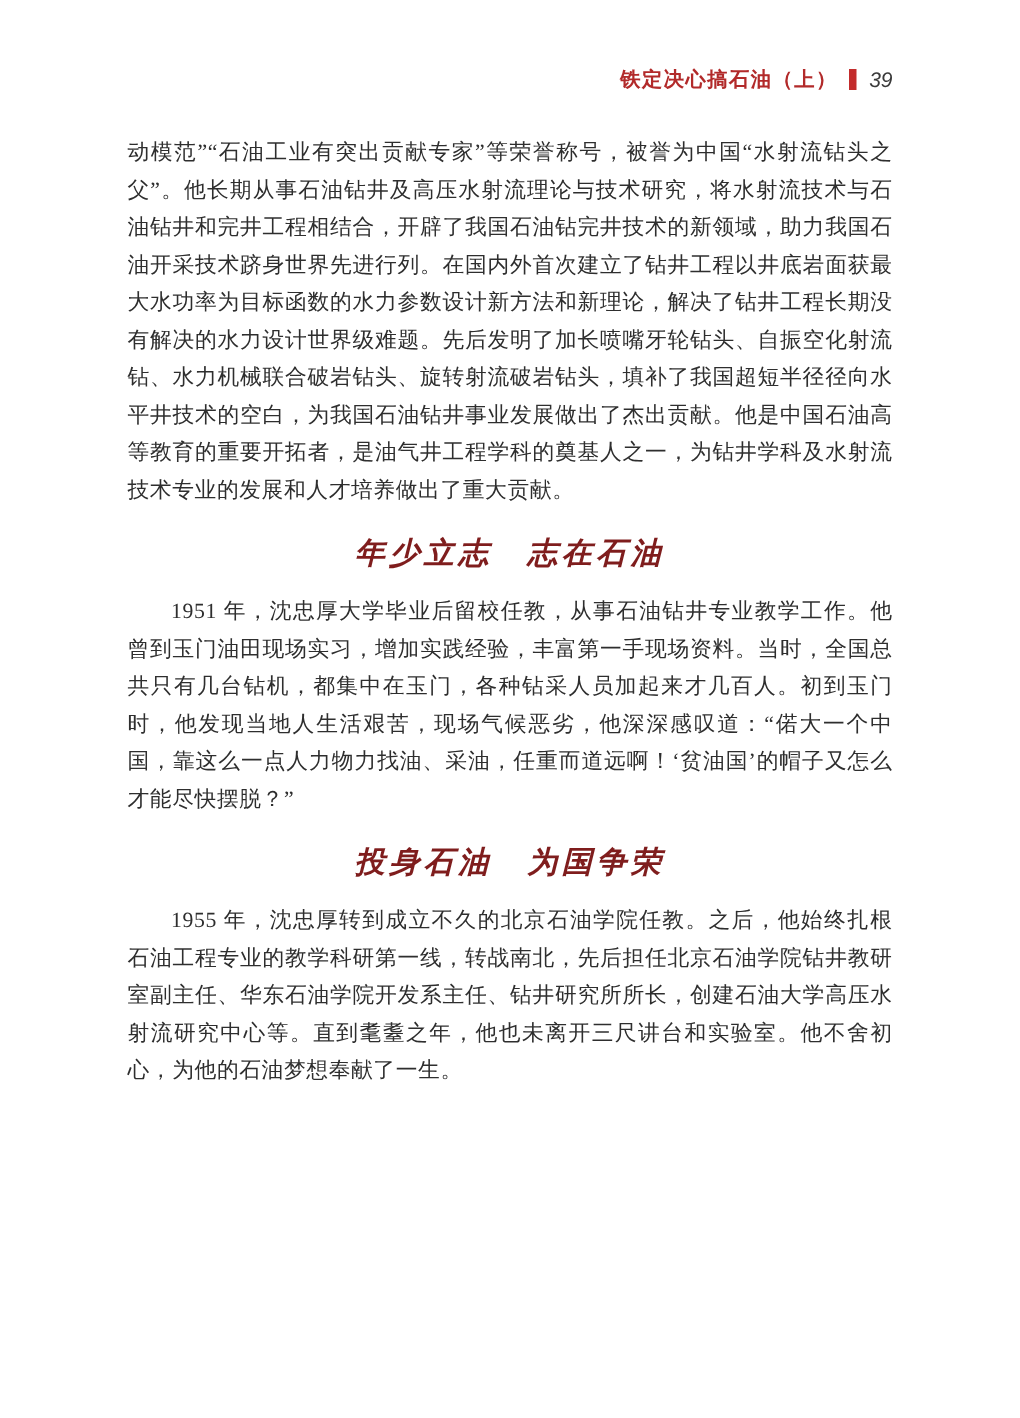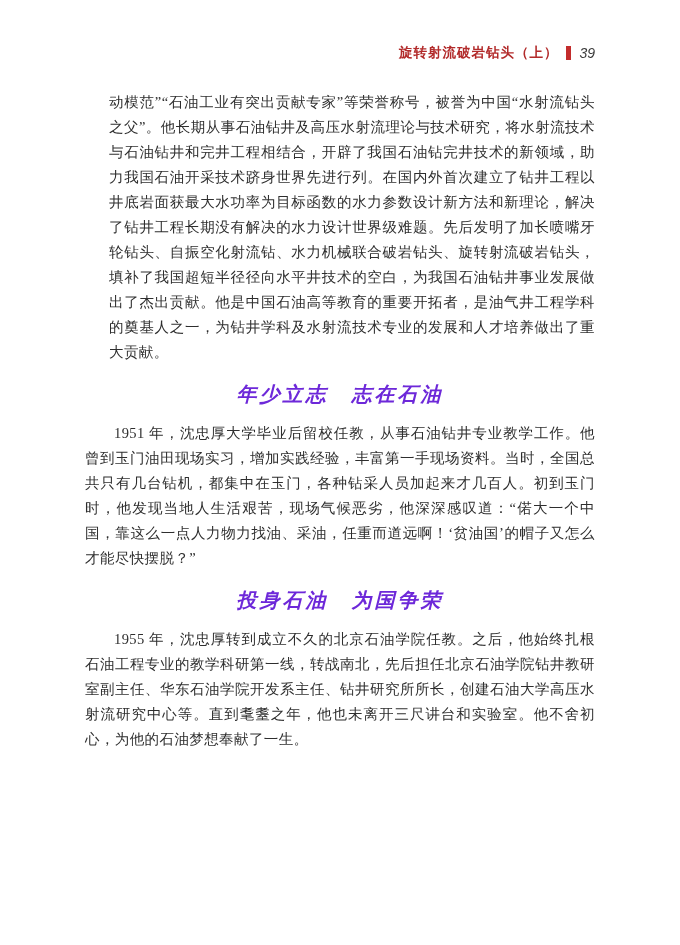--- a/index.html
+++ b/index.html
@@ -51,40 +51,39 @@
     font-size: 14.5px;
     line-height: 25px;
     color: #2e2e2e;
     text-align: justify;
     text-justify: inter-ideograph;
     text-indent: 2em;
     letter-spacing: 0.4px;
   }
   .body-para.no-indent {
     text-indent: 0;
-    margin-left: 24px;
   }
   .section-heading {
     margin: 15px 0 13px 0;
     text-align: center;
     font-size: 20px;
     font-weight: bold;
     font-style: italic;
-    color: #6d28d9;
+    color: #7f1d1d;
     letter-spacing: 3px;
     line-height: 28px;
   }
 </style>
 </head>
 <body>
 
 <div class="page">
 
   <header class="page-header">
-    <span class="volume-title">旋转射流破岩钻头（上）</span>
+    <span class="volume-title">铁定决心搞石油（上）</span>
     <span class="red-bar"></span>
     <span class="page-number">39</span>
   </header>
 
   <main class="content">
 
     <p class="body-para no-indent">动模范”“石油工业有突出贡献专家”等荣誉称号，被誉为中国“水射流钻头之父”。他长期从事石油钻井及高压水射流理论与技术研究，将水射流技术与石油钻井和完井工程相结合，开辟了我国石油钻完井技术的新领域，助力我国石油开采技术跻身世界先进行列。在国内外首次建立了钻井工程以井底岩面获最大水功率为目标函数的水力参数设计新方法和新理论，解决了钻井工程长期没有解决的水力设计世界级难题。先后发明了加长喷嘴牙轮钻头、自振空化射流钻、水力机械联合破岩钻头、旋转射流破岩钻头，填补了我国超短半径径向水平井技术的空白，为我国石油钻井事业发展做出了杰出贡献。他是中国石油高等教育的重要开拓者，是油气井工程学科的奠基人之一，为钻井学科及水射流技术专业的发展和人才培养做出了重大贡献。</p>
 
     <h2 class="section-heading">年少立志　志在石油</h2>
 

